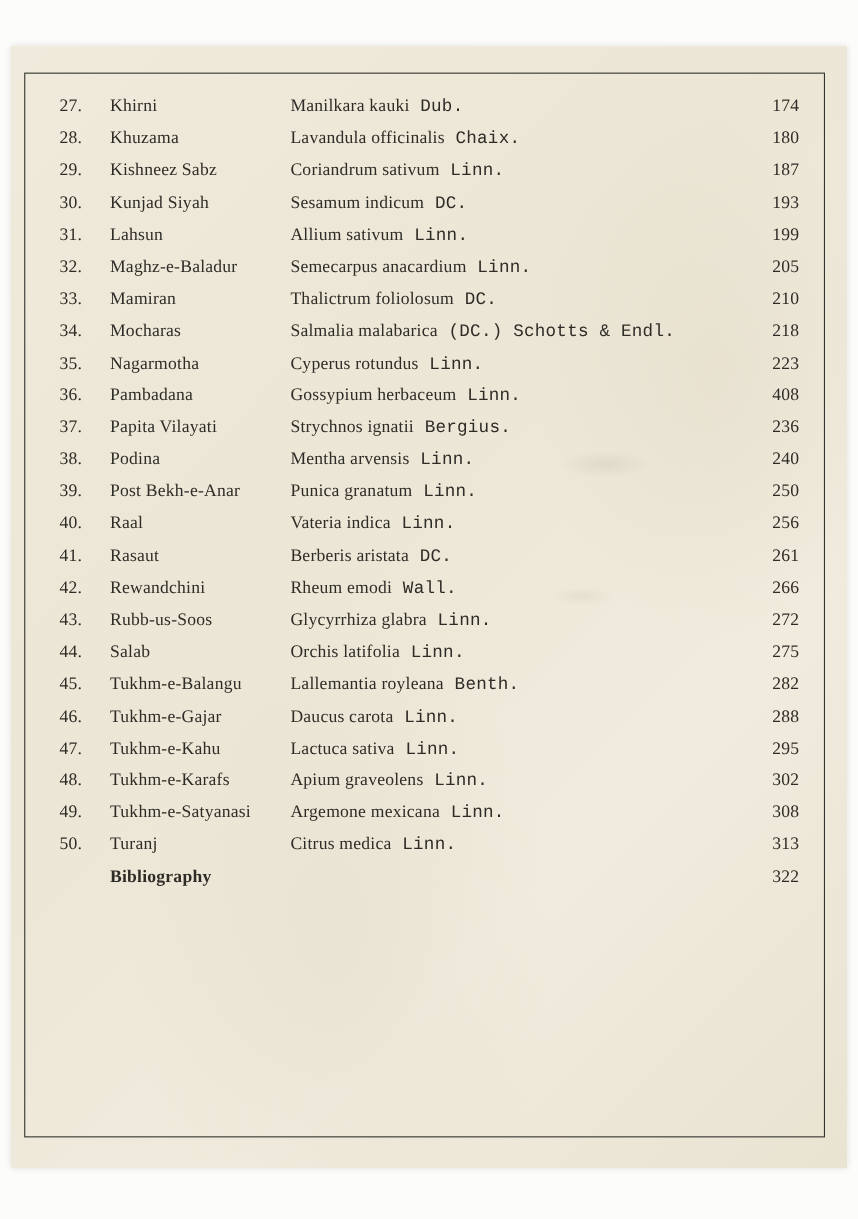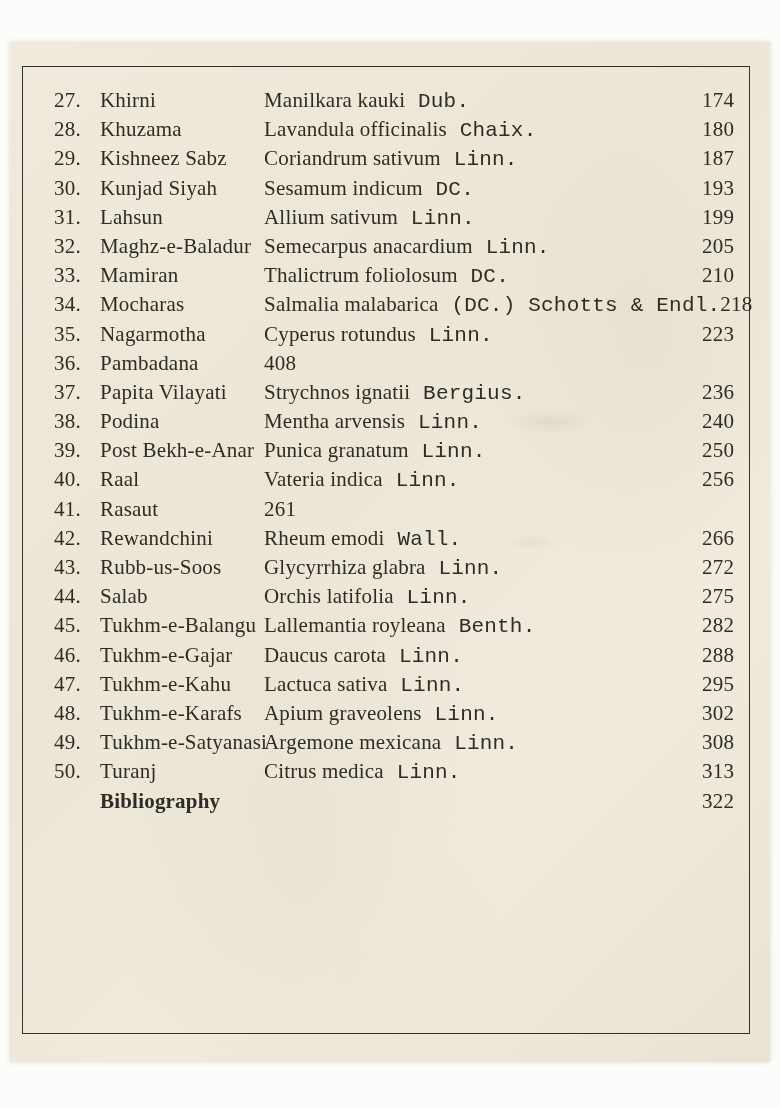--- a/index.html
+++ b/index.html
@@ -52,21 +52,21 @@
     position:absolute;
     left:38px;
     top:46px;
     width:700px;
   }
   .row{
     display:grid;
     grid-template-columns:50px 166px 1fr 46px;
     align-items:baseline;
     height:29.2px;
-    font-size:21px;
+    font-size:16px;
     color:#2e2c26;
     letter-spacing:0.2px;
   }
   .cell-num{
     text-align:left;
     padding-left:6px;
   }
   .cell-name{
     padding-left:2px;
     white-space:nowrap;
@@ -146,20 +146,21 @@
         </div>
         <div class="row">
           <div class="cell-num">35.</div>
           <div class="cell-name">Nagarmotha</div>
           <div class="cell-bot"><span class="bot-italic">Cyperus rotundus</span><span class="bot-auth">&nbsp;Linn.</span></div>
           <div class="cell-page">223</div>
         </div>
         <div class="row">
           <div class="cell-num">36.</div>
           <div class="cell-name">Pambadana</div>
+          <div class="cell-bot"><span class="bot-italic">Gossypium herbaceum</span><span class="bot-auth">&nbsp;Linn.</span></div>
           <div class="cell-page">408</div>
         </div>
         <div class="row">
           <div class="cell-num">37.</div>
           <div class="cell-name">Papita Vilayati</div>
           <div class="cell-bot"><span class="bot-italic">Strychnos ignatii</span><span class="bot-auth">&nbsp;Bergius.</span></div>
           <div class="cell-page">236</div>
         </div>
         <div class="row">
           <div class="cell-num">38.</div>
@@ -175,20 +176,21 @@
         </div>
         <div class="row">
           <div class="cell-num">40.</div>
           <div class="cell-name">Raal</div>
           <div class="cell-bot"><span class="bot-italic">Vateria indica</span><span class="bot-auth">&nbsp;Linn.</span></div>
           <div class="cell-page">256</div>
         </div>
         <div class="row">
           <div class="cell-num">41.</div>
           <div class="cell-name">Rasaut</div>
+          <div class="cell-bot"><span class="bot-italic">Berberis aristata</span><span class="bot-auth">&nbsp;DC.</span></div>
           <div class="cell-page">261</div>
         </div>
         <div class="row">
           <div class="cell-num">42.</div>
           <div class="cell-name">Rewandchini</div>
           <div class="cell-bot"><span class="bot-italic">Rheum emodi</span><span class="bot-auth">&nbsp;Wall.</span></div>
           <div class="cell-page">266</div>
         </div>
         <div class="row">
           <div class="cell-num">43.</div>

